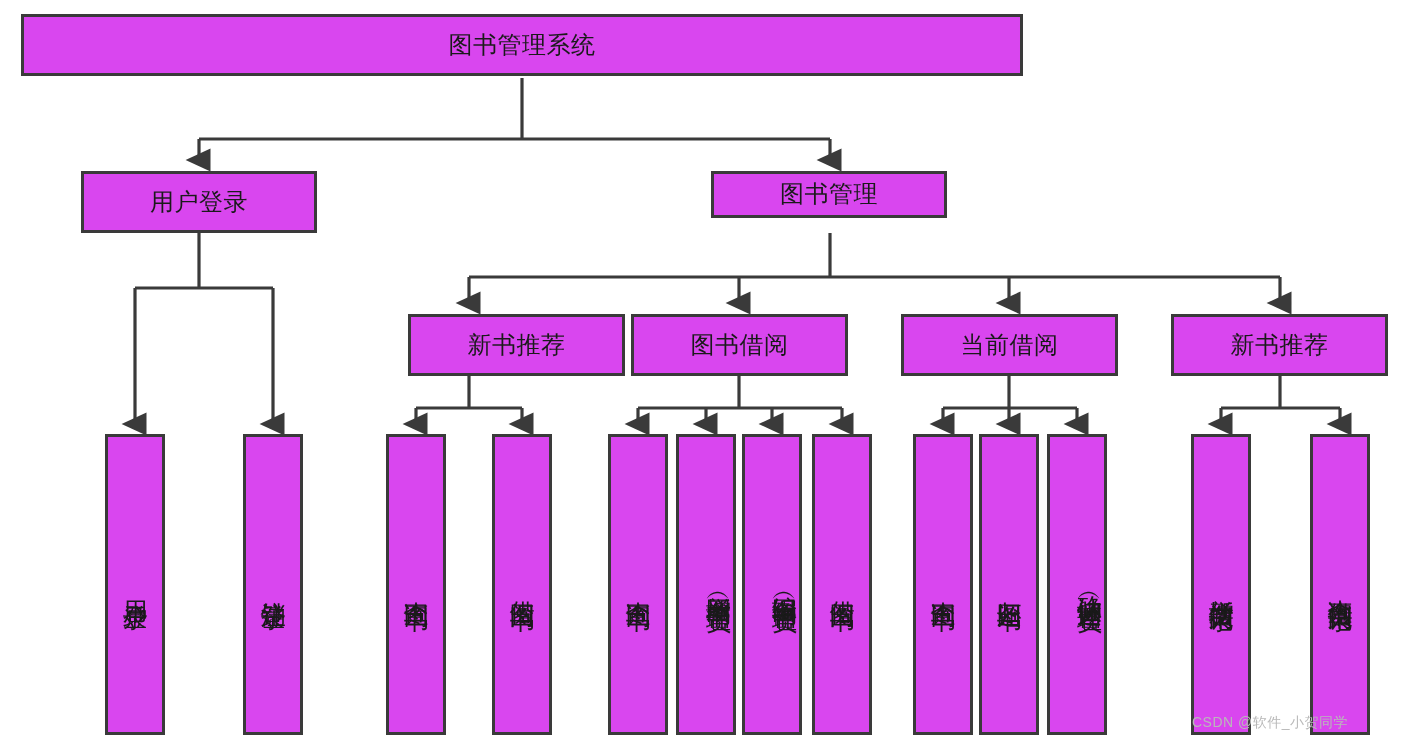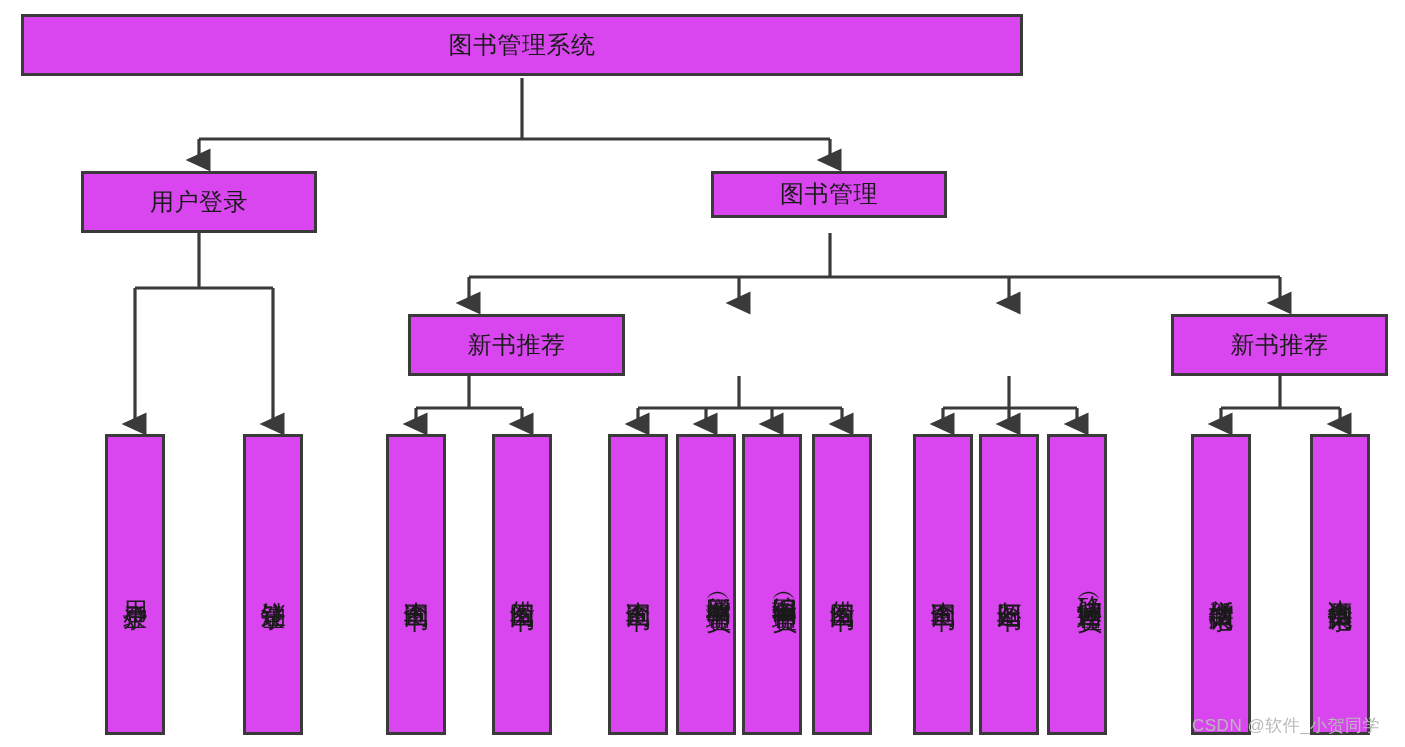--- a/index.html
+++ b/index.html
@@ -56,21 +56,21 @@
   }
   .node.v .vtext {
     writing-mode: vertical-rl;
     text-orientation: upright;
     display: block;
   }
   .watermark {
     position: absolute;
     left: 1192px;
     top: 714px;
-    font-size: 17px;
+    font-size: 14px;
     color: #b9b9b9;
     white-space: nowrap;
     letter-spacing: 0.5px;
   }
 </style>
 </head>
 <body>
 
 <div id="canvas">
 
@@ -133,21 +133,27 @@
   </div>
 
   <div class="node h" style="left:711px; top:171px; width:236px; height:47px;">
     <span>图书管理</span>
   </div>
 
   <div class="node h" style="left:361px; top:314px; width:217px; height:62px;margin-left:47px;">
     <span>新书推荐</span>
   </div>
 
-
+  <div class="node h" style="left:631px; top:314px; width:217px; height:62px;">
+    <span>图书借阅</span>
+  </div>
+
+  <div class="node h" style="left:901px; top:314px; width:217px; height:62px;">
+    <span>当前借阅</span>
+  </div>
 
   <div class="node h" style="left:1171px; top:314px; width:217px; height:62px;">
     <span>新书推荐</span>
   </div>
 
   <div class="node v" style="left:105px; top:434px; width:60px; height:301px; align-items:center;">
     <span class="vtext">用户登录</span>
   </div>
 
   <div class="node v" style="left:243px; top:434px; width:60px; height:301px; align-items:center;">

